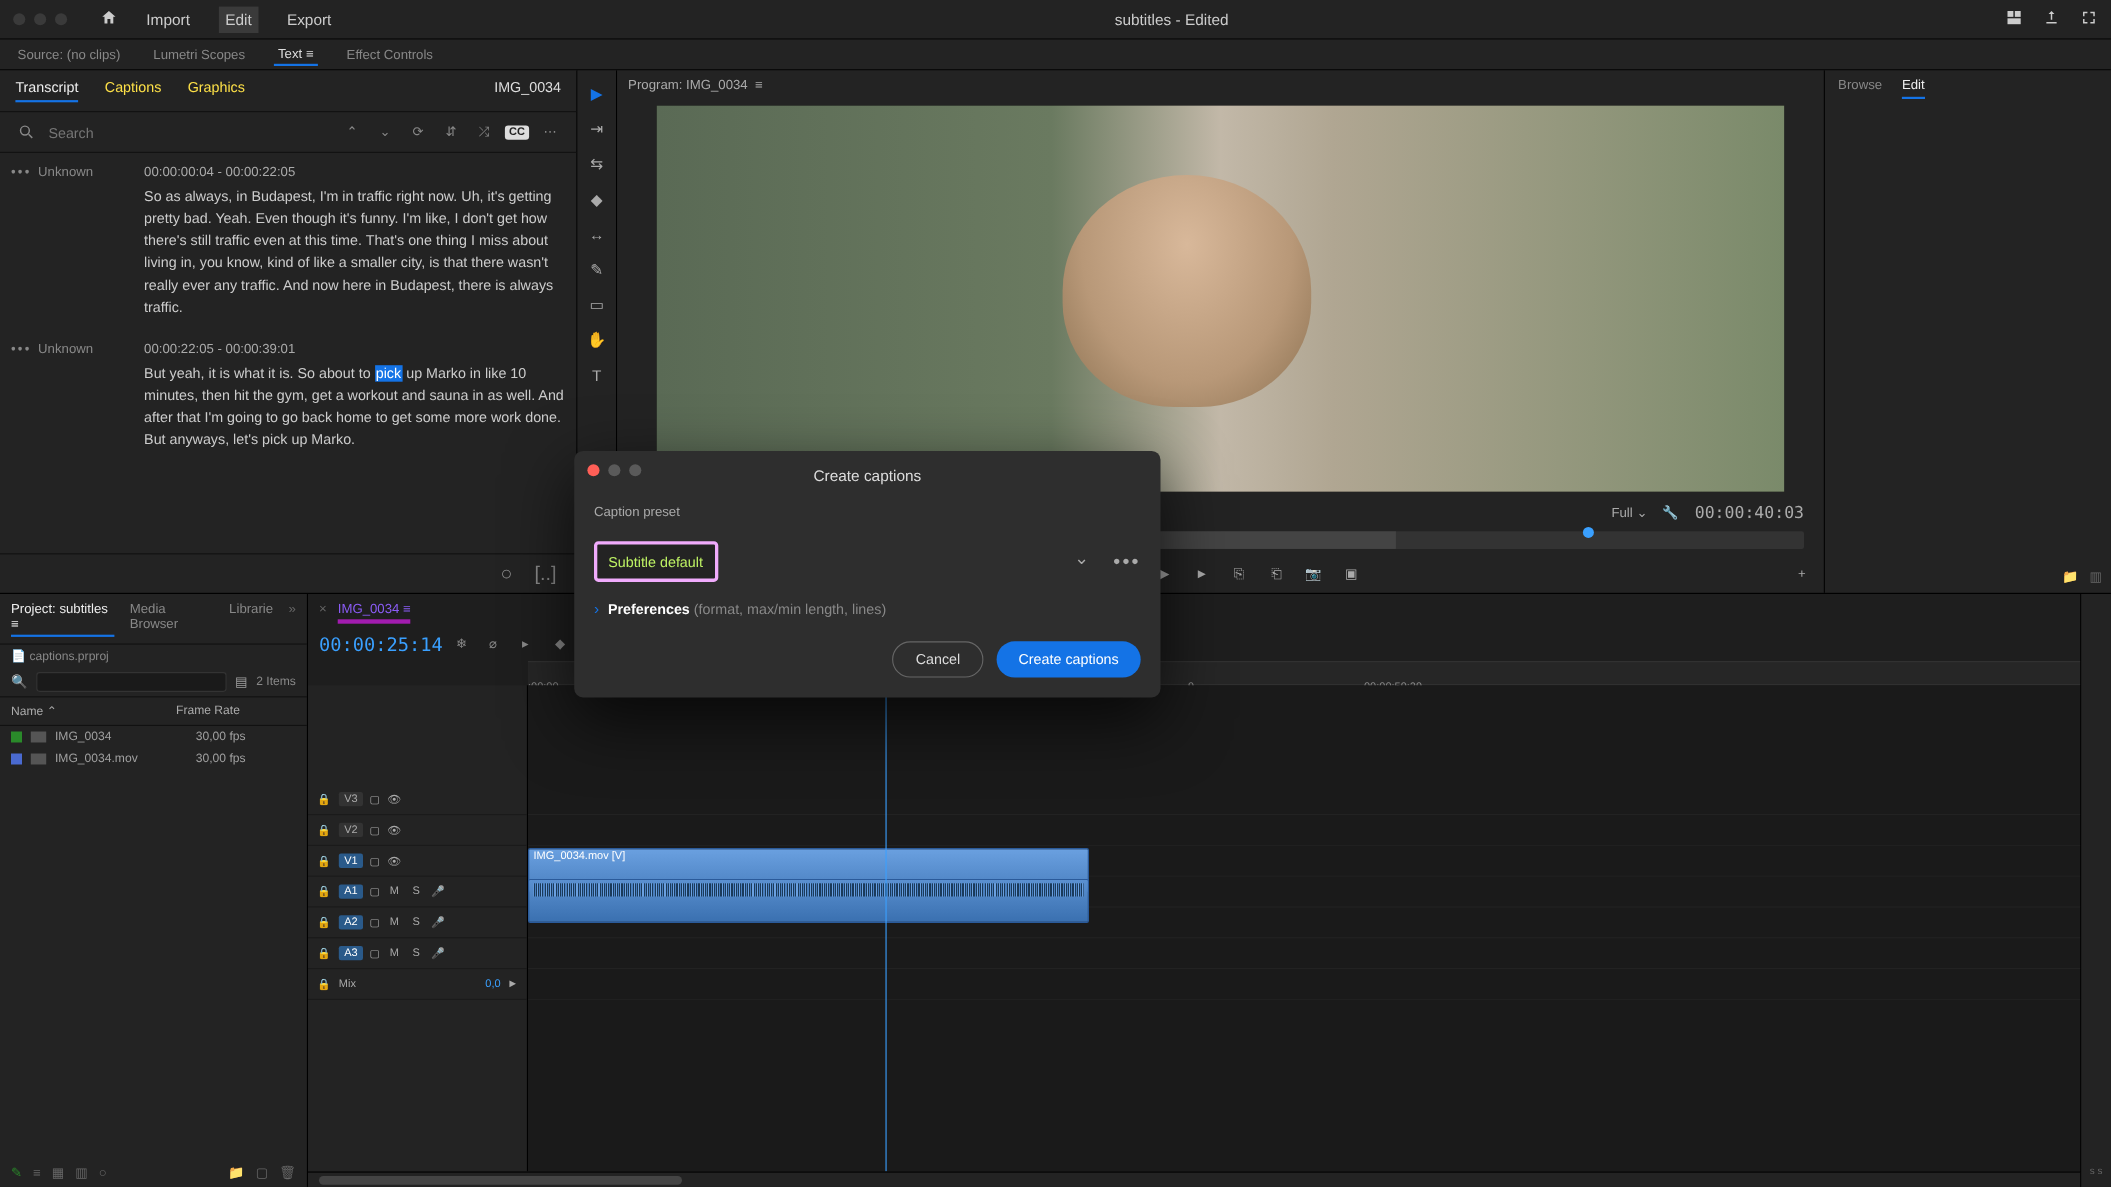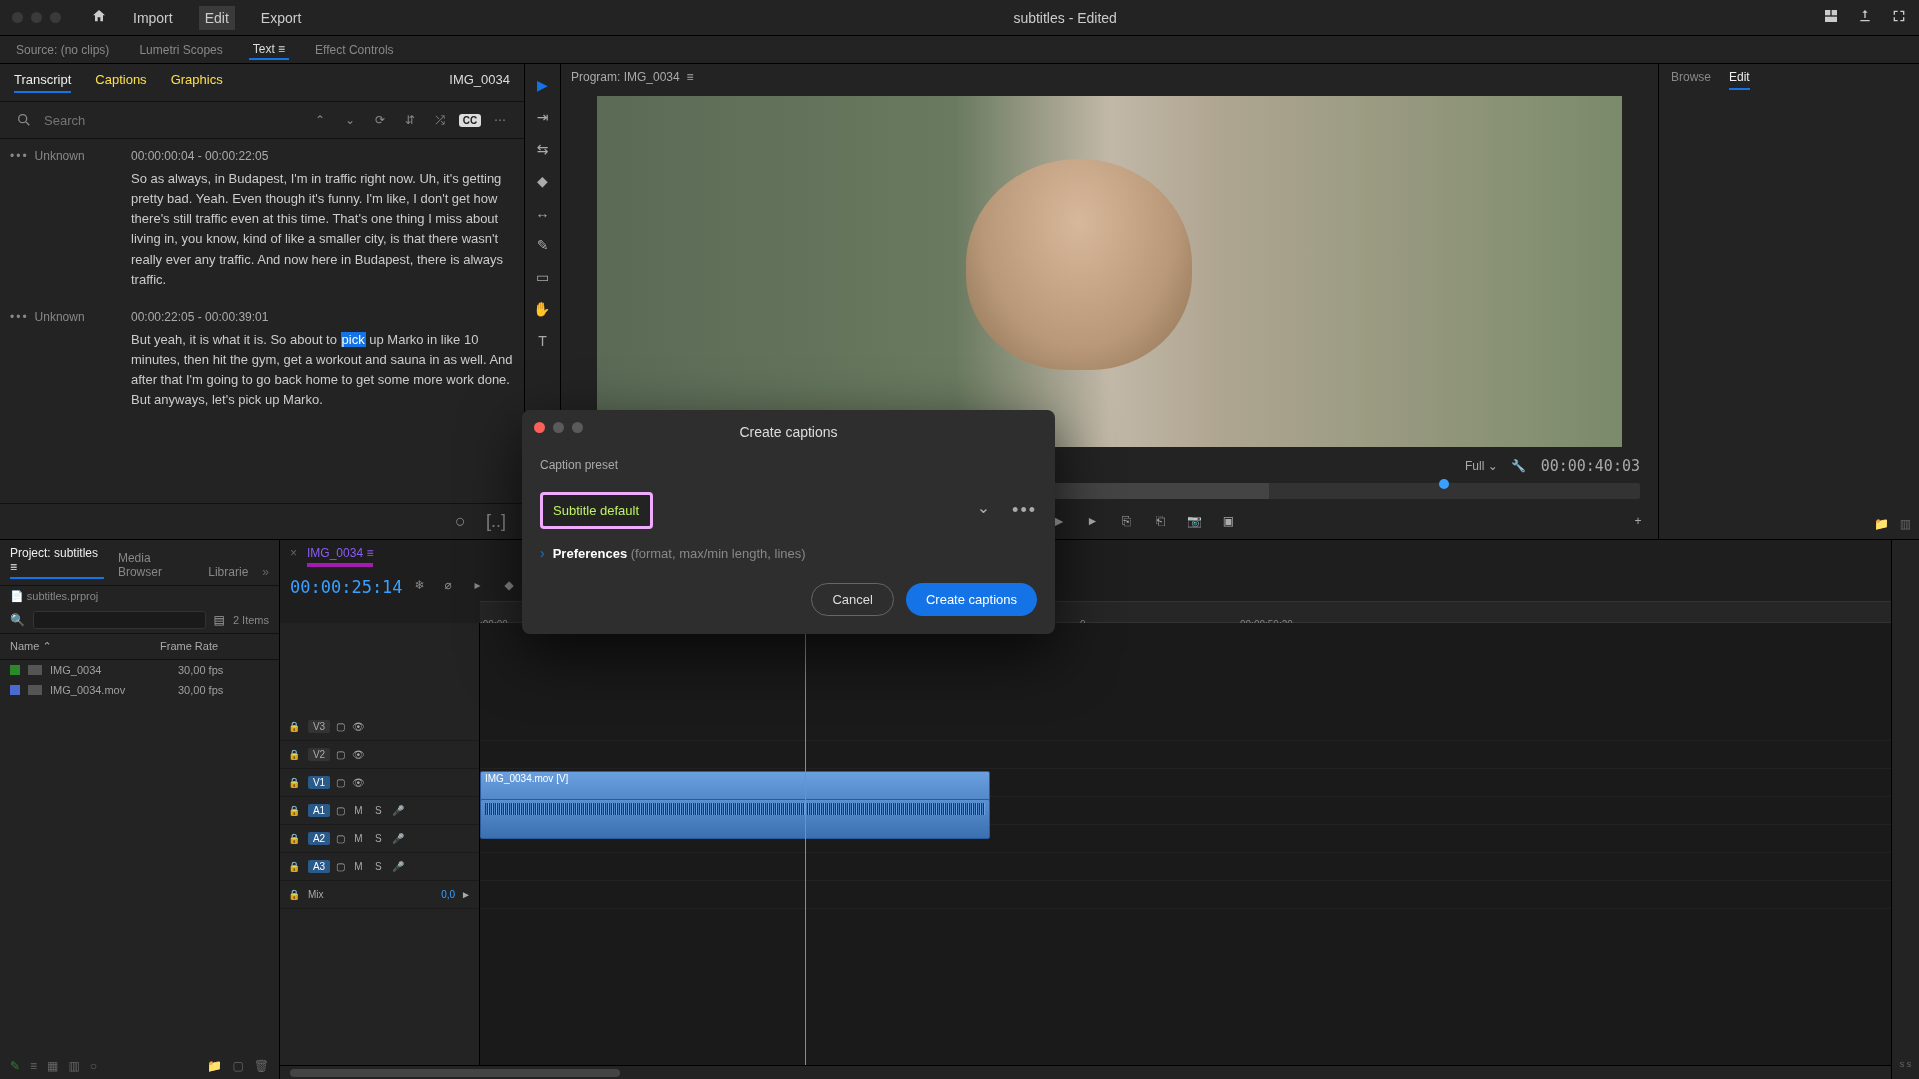--- a/index.html
+++ b/index.html
@@ -62,21 +62,21 @@
 
 .right-panel .eg-tabs { display:flex; gap:18px; padding:6px 12px; border-bottom:1px solid #111; font-size:12px; }
 .right-panel .eg-tab { color:#888; cursor:pointer; padding-bottom:4px; }
 .right-panel .eg-tab.active { color:#eee; border-bottom:2px solid #1473e6; }
 .right-panel .eg-sub { display:flex; gap:18px; padding:6px 12px; font-size:12px; }
 .right-panel .eg-foot { margin-top:auto; padding:8px; display:flex; gap:10px; justify-content:flex-end; }
 
 
 .lower { position:absolute; left:0; right:0; bottom:0; height:540px; display:flex; background:#1e1e1e; border-top:1px solid #000; }
 .project-panel { width:280px; background:#232323; border-right:1px solid #000; display:flex; flex-direction:column; }
-.project-tabs { display:flex; gap:14px; padding:6px 10px; border-bottom:1px solid #111; font-size:12px;align-items:flex-end; }
+.project-tabs { display:flex; gap:14px; padding:6px 10px; border-bottom:1px solid #111; font-size:12px; }
 .project-tabs .p-tab { color:#888; }
 .project-tabs .p-tab.active { color:#eee; border-bottom:2px solid #1473e6; padding-bottom:3px; }
 .project-name { padding:4px 10px; font-size:11px; color:#888; }
 .project-search { display:flex; align-items:center; padding:4px 10px; gap:8px; border-bottom:1px solid #111; }
 .project-search input { flex:1; background:#1a1a1a; border:1px solid #333; border-radius:3px; padding:2px 6px; color:#ccc; font-size:11px; }
 .project-search .count { color:#888; font-size:11px; }
 .project-head-row { display:flex; padding:6px 10px; border-bottom:1px solid #111; font-size:11px; color:#aaa; }
 .project-head-row .col-name { width:150px; }
 .project-item { display:flex; align-items:center; padding:4px 10px; gap:8px; font-size:11px; }
 .project-item .chip { width:10px; height:10px; }
@@ -280,21 +280,21 @@
 </div>
 
 <div class="lower">
   <div class="project-panel">
     <div class="project-tabs">
       <span class="p-tab active"><span>Project: subtitles</span> ≡</span>
       <span class="p-tab">Media Browser</span>
       <span class="p-tab">Librarie</span>
       <span style="margin-left:auto;color:#666">»</span>
     </div>
-    <div class="project-name">📄 <span>subtitles.prproj</span></div>
+    <div class="project-name">📄 <span>captions.prproj</span></div>
     <div class="project-search">
       <span>🔍</span>
       <input style="">
       <span>▤</span>
       <span class="count">2 Items</span>
     </div>
     <div class="project-head-row">
       <span class="col-name"><span>Name</span> ⌃</span>
       <span>Frame Rate</span>
     </div>

